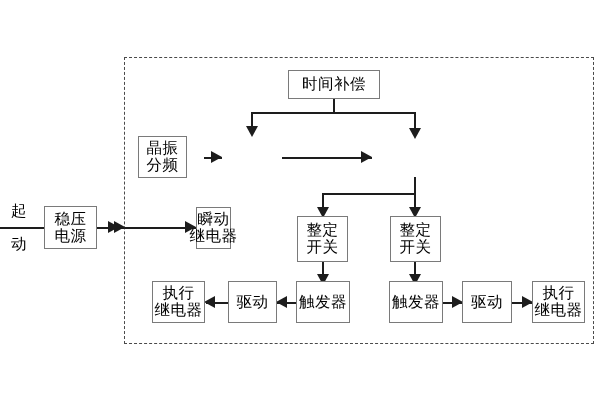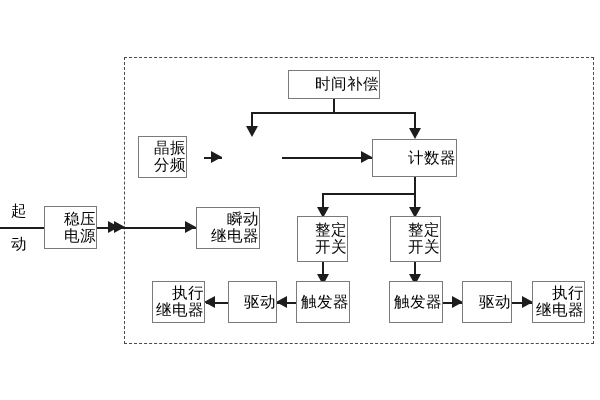--- a/index.html
+++ b/index.html
@@ -22,21 +22,21 @@
     background: transparent;
   }
   .node {
     position: absolute;
     box-sizing: border-box;
     border: 1.4px solid #7a7a7a;
     background: #ffffff;
     color: #000000;
     display: flex;
     flex-direction: column;
-    align-items: flex-end;
+    align-items: center;
     justify-content: center;
     text-align: center;
     line-height: 1.08;
     font-size: 15.5px;
     letter-spacing: 0.5px;
     z-index: 3;
   }
   .node .ln {
     display: block;
     white-space: nowrap;
@@ -126,32 +126,29 @@
     <span class="ln">分频</span>
   </div>
 
   <div class="hline" style="left:204px; top:157px; width:18px;"></div>
   <div class="arrow right" style="left:211px; top:151px;"></div>
 
 
   <div class="hline" style="left:282px; top:157px; width:90px;"></div>
   <div class="arrow right" style="left:361px; top:151px;"></div>
 
-  <div class="node" style="left:372px; top:139px; width:85px; height:38px;">
-    <span class="ln">计数器</span>
-  </div>
 
   <div class="vline" style="left:414px; top:177px; height:17px;"></div>
   <div class="hline" style="left:322px; top:193px; width:94px;"></div>
   <div class="vline" style="left:322px; top:193px; height:16px;"></div>
   <div class="arrow down" style="left:317px; top:207px;"></div>
   <div class="vline" style="left:414px; top:193px; height:16px;"></div>
   <div class="arrow down" style="left:409px; top:207px;"></div>
 
-  <div class="node" style="left:196px; top:207px; width:64px; height:42px;">
+  <div class="node" style="left:196px; top:207px; width:35px; height:42px;">
     <span class="ln">瞬动</span>
     <span class="ln">继电器</span>
   </div>
 
   <div class="node" style="left:297px; top:216px; width:51px; height:46px;">
     <span class="ln">整定</span>
     <span class="ln">开关</span>
   </div>
   <div class="vline" style="left:322px; top:262px; height:16px;"></div>
   <div class="arrow down" style="left:317px; top:274px;"></div>

